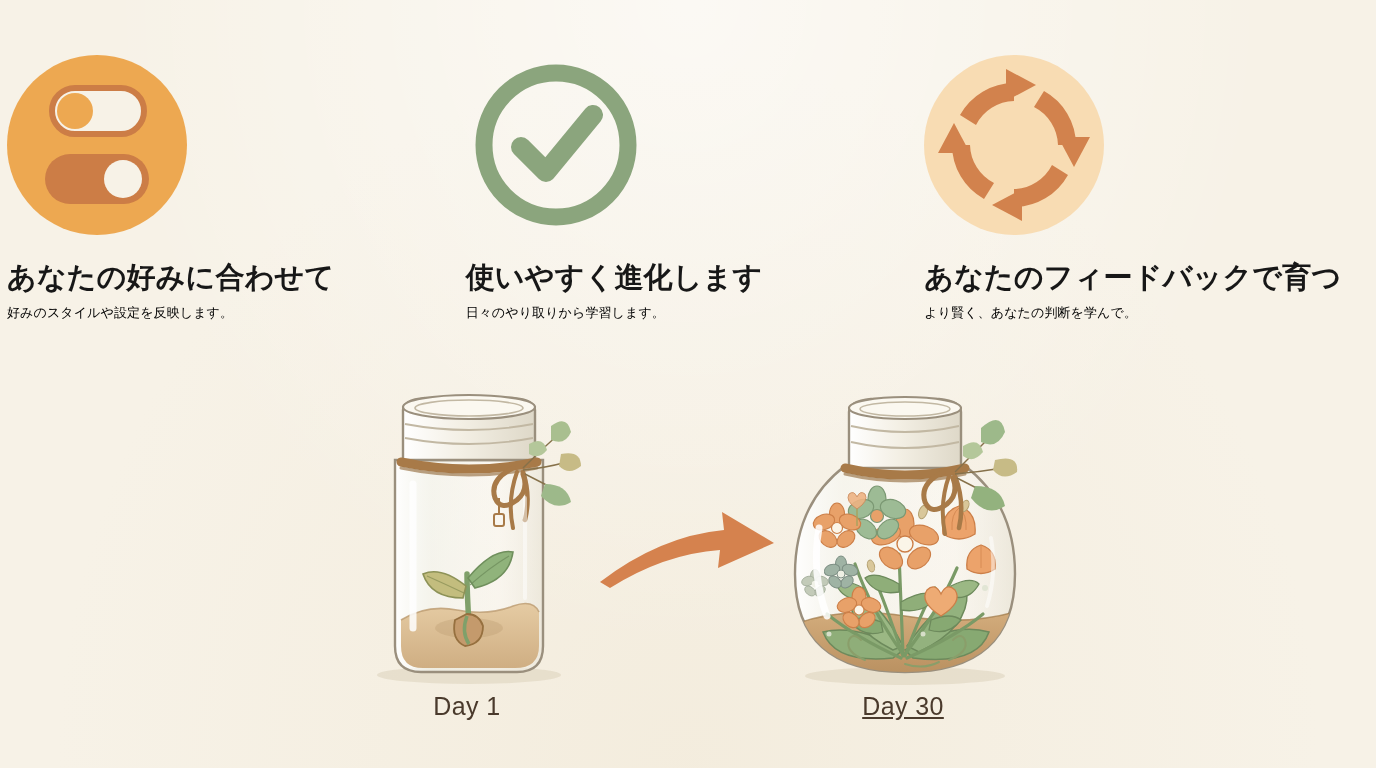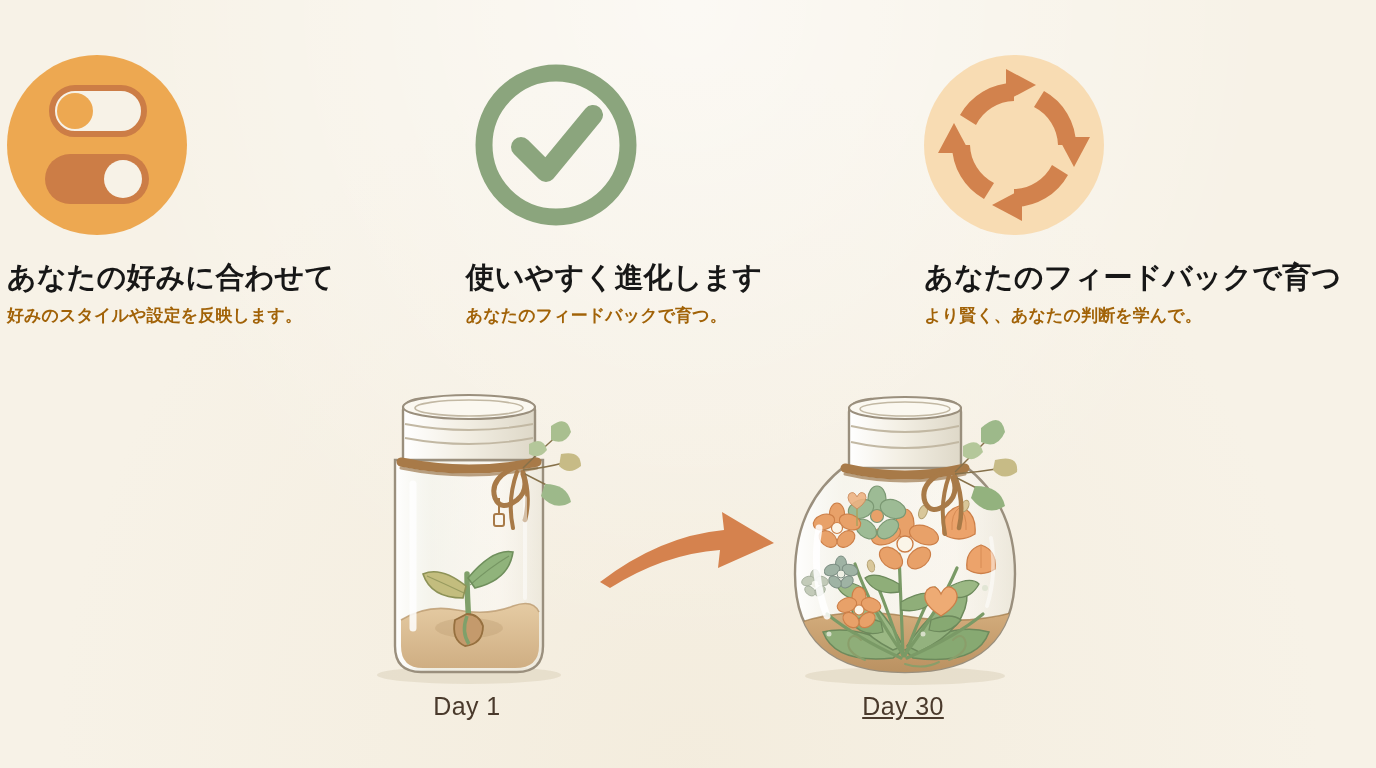--- a/index.html
+++ b/index.html
@@ -61,23 +61,23 @@
     margin-top: 26px;
     font-size: 29px;
     font-weight: 700;
     letter-spacing: 0.2px;
     color: #171717;
     white-space: nowrap;
     line-height: 1.15;
   }
   .feature-sub {
     margin-top: 10px;
-    font-size: 17px;
-    font-weight: 700;
-    color: #a16207;
+    font-size: 13px;
+    font-weight: 400;
+    color: #000000;
     white-space: nowrap;
     letter-spacing: 0.1px;
   }
 
   
   .jars {
     position: absolute;
     top: 388px;
     left: 0;
     width: 1376px;
@@ -144,21 +144,21 @@
   </div>
 
   <div class="feature">
     <div class="icon-badge check">
       <svg width="180" height="180" viewBox="0 0 180 180" aria-hidden="true">
         <circle cx="90" cy="90" r="72" fill="none" stroke="#8ba57d" stroke-width="17"></circle>
         <path d="M55 92 L80 117 L127 60" fill="none" stroke="#8ba57d" stroke-width="20" stroke-linecap="round" stroke-linejoin="round"></path>
       </svg>
     </div>
     <div class="feature-title">使いやすく進化します</div>
-    <div class="feature-sub">あなたのフィードバックで育つ。</div>
+    <div class="feature-sub">日々のやり取りから学習します。</div>
   </div>
 
   <div class="feature">
     <div class="icon-badge cycle">
       <svg width="180" height="180" viewBox="0 0 180 180" aria-hidden="true">
         <g fill="#d2824d">
 
           <g>
             <path d="M90 28 A62 62 0 0 0 36 60 L52 70 A44 44 0 0 1 90 46 Z"></path>
             <polygon points="82,14 82,46 112,30"></polygon>

